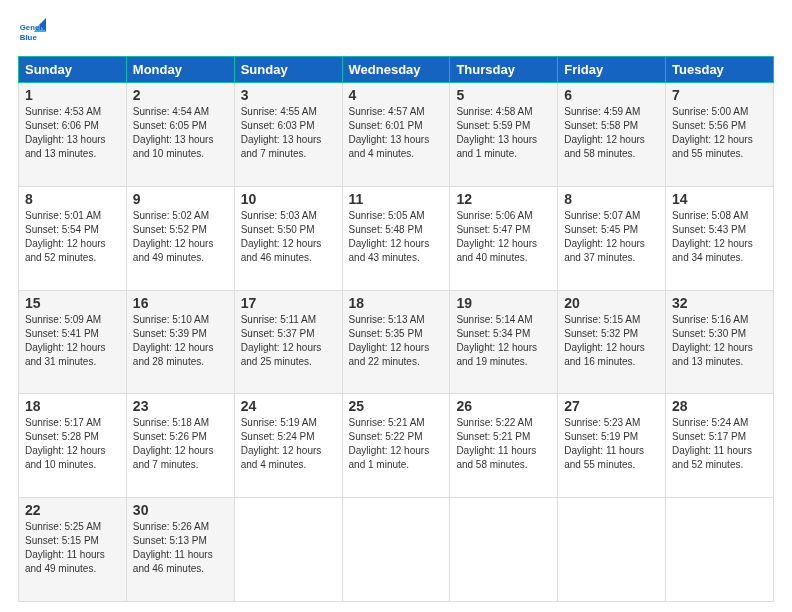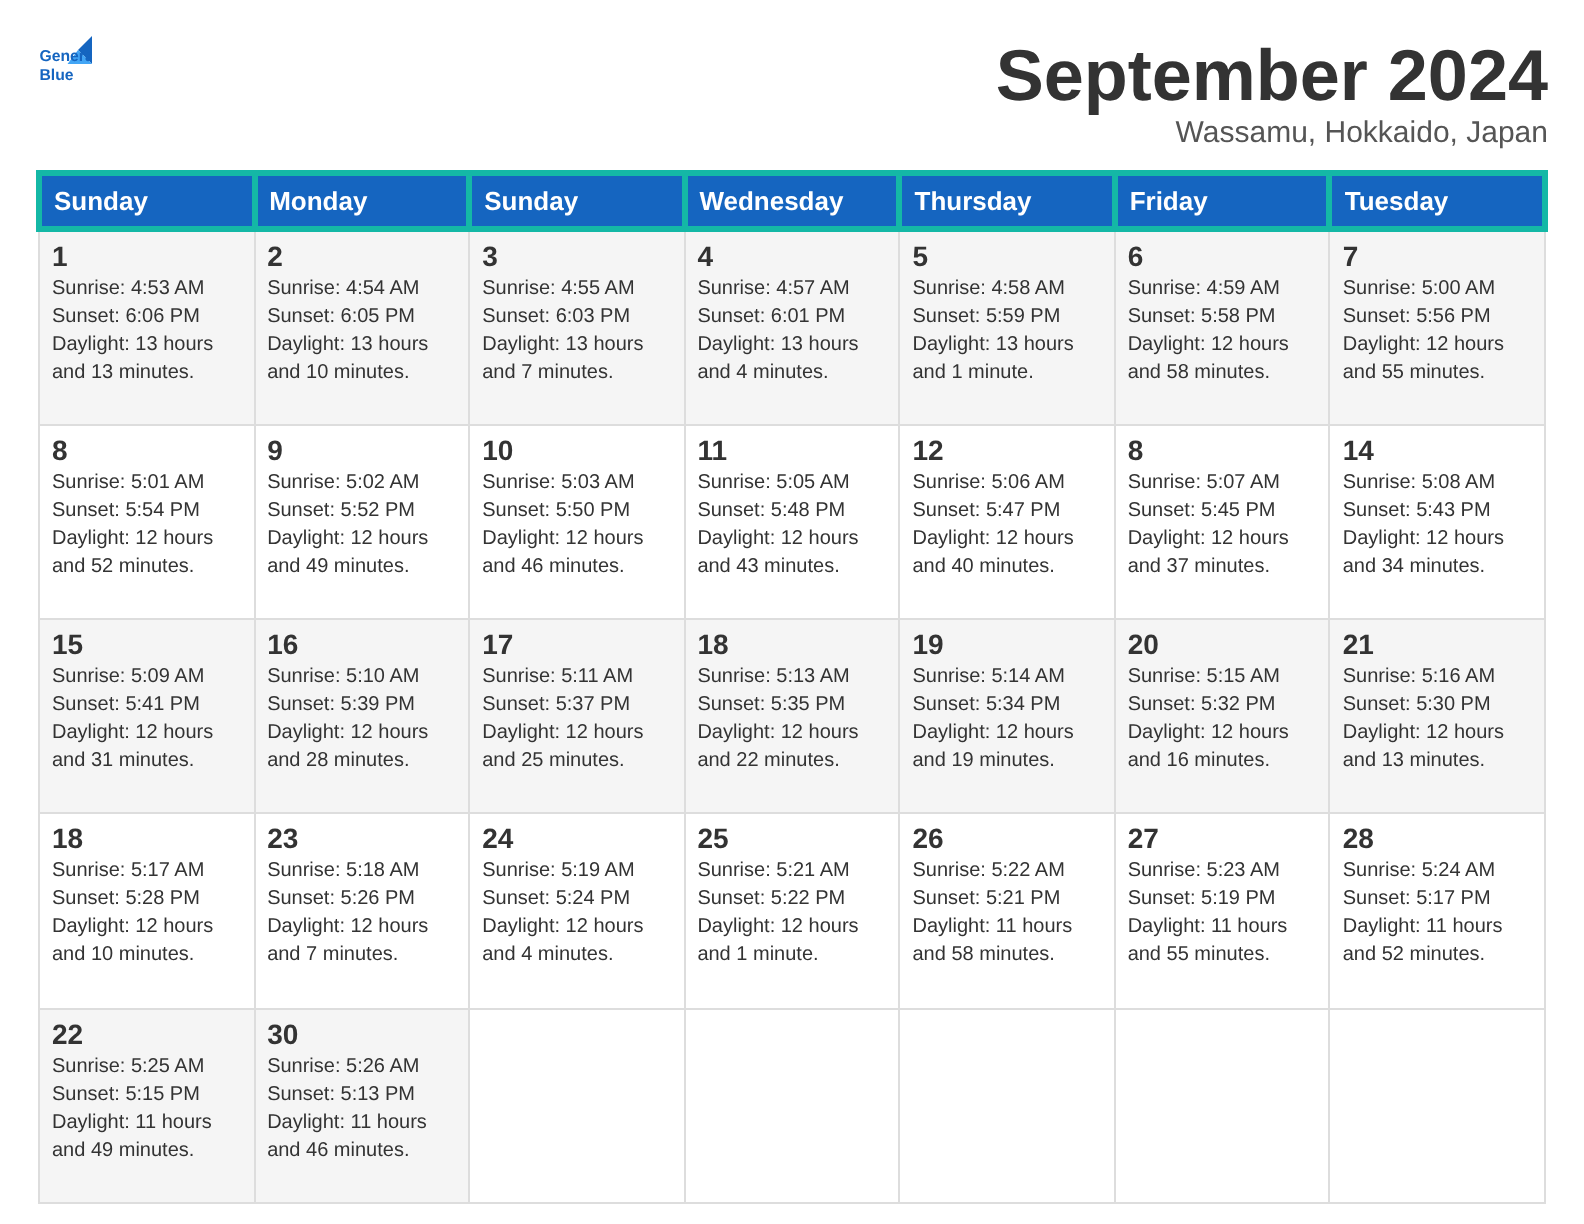--- a/index.html
+++ b/index.html
@@ -52,21 +52,21 @@
     }
     thead tr {
       background-color: #1565c0;
       color: #fff;
     }
     thead th {
       font-size: 13px;
       font-weight: bold;
       padding: 5px 6px;
       text-align: left;
-      border: 3px solid #14b8a6;
+      border: 1px solid #14b8a6;
     }
     tbody tr {
       vertical-align: top;
     }
     tbody tr:nth-child(odd) {
       background-color: #f5f5f5;
     }
     tbody tr:nth-child(even) {
       background-color: #ffffff;
     }
@@ -102,24 +102,20 @@
   <div class="top-section">
     <div class="logo">
       <svg class="logo-icon" viewBox="0 0 32 32">
         <rect x="0" y="0" width="32" height="32" fill="white"></rect>
         <polygon points="24,8 32,0 32,16 24,8" fill="#1565c0"></polygon>
         <polygon points="24,8 32,16 18,16 24,8" fill="#42a5f5"></polygon>
         <text x="2" y="14" font-size="9" font-weight="bold" fill="#1565c0" font-family="Arial">General</text>
         <text x="2" y="25" font-size="9" font-weight="bold" fill="#1565c0" font-family="Arial">Blue</text>
       </svg>
     </div>
-    <div class="title-section">
-      <div class="month-title">September 2024</div>
-      <div class="location">Wassamu, Hokkaido, Japan</div>
-    </div>
   </div>
 
   <table>
     <thead>
       <tr>
       <th>Sunday</th>
           <th>Monday</th>
           <th>Sunday</th>
           <th>Wednesday</th>
           <th>Thursday</th>
@@ -207,21 +203,21 @@
           </td>
           <td>
             <span class="day-num">19</span>
             <div class="cell-text">Sunrise: 5:14 AM<br>Sunset: 5:34 PM<br>Daylight: 12 hours<br>and 19 minutes.</div>
           </td>
           <td>
             <span class="day-num">20</span>
             <div class="cell-text">Sunrise: 5:15 AM<br>Sunset: 5:32 PM<br>Daylight: 12 hours<br>and 16 minutes.</div>
           </td>
           <td>
-            <span class="day-num">21</span>
+            <span class="day-num">32</span>
             <div class="cell-text">Sunrise: 5:16 AM<br>Sunset: 5:30 PM<br>Daylight: 12 hours<br>and 13 minutes.</div>
           </td>
         </tr>
         <tr>
           <td>
             <span class="day-num">18</span>
             <div class="cell-text">Sunrise: 5:17 AM<br>Sunset: 5:28 PM<br>Daylight: 12 hours<br>and 10 minutes.</div>
           </td>
           <td>
             <span class="day-num">23</span>

